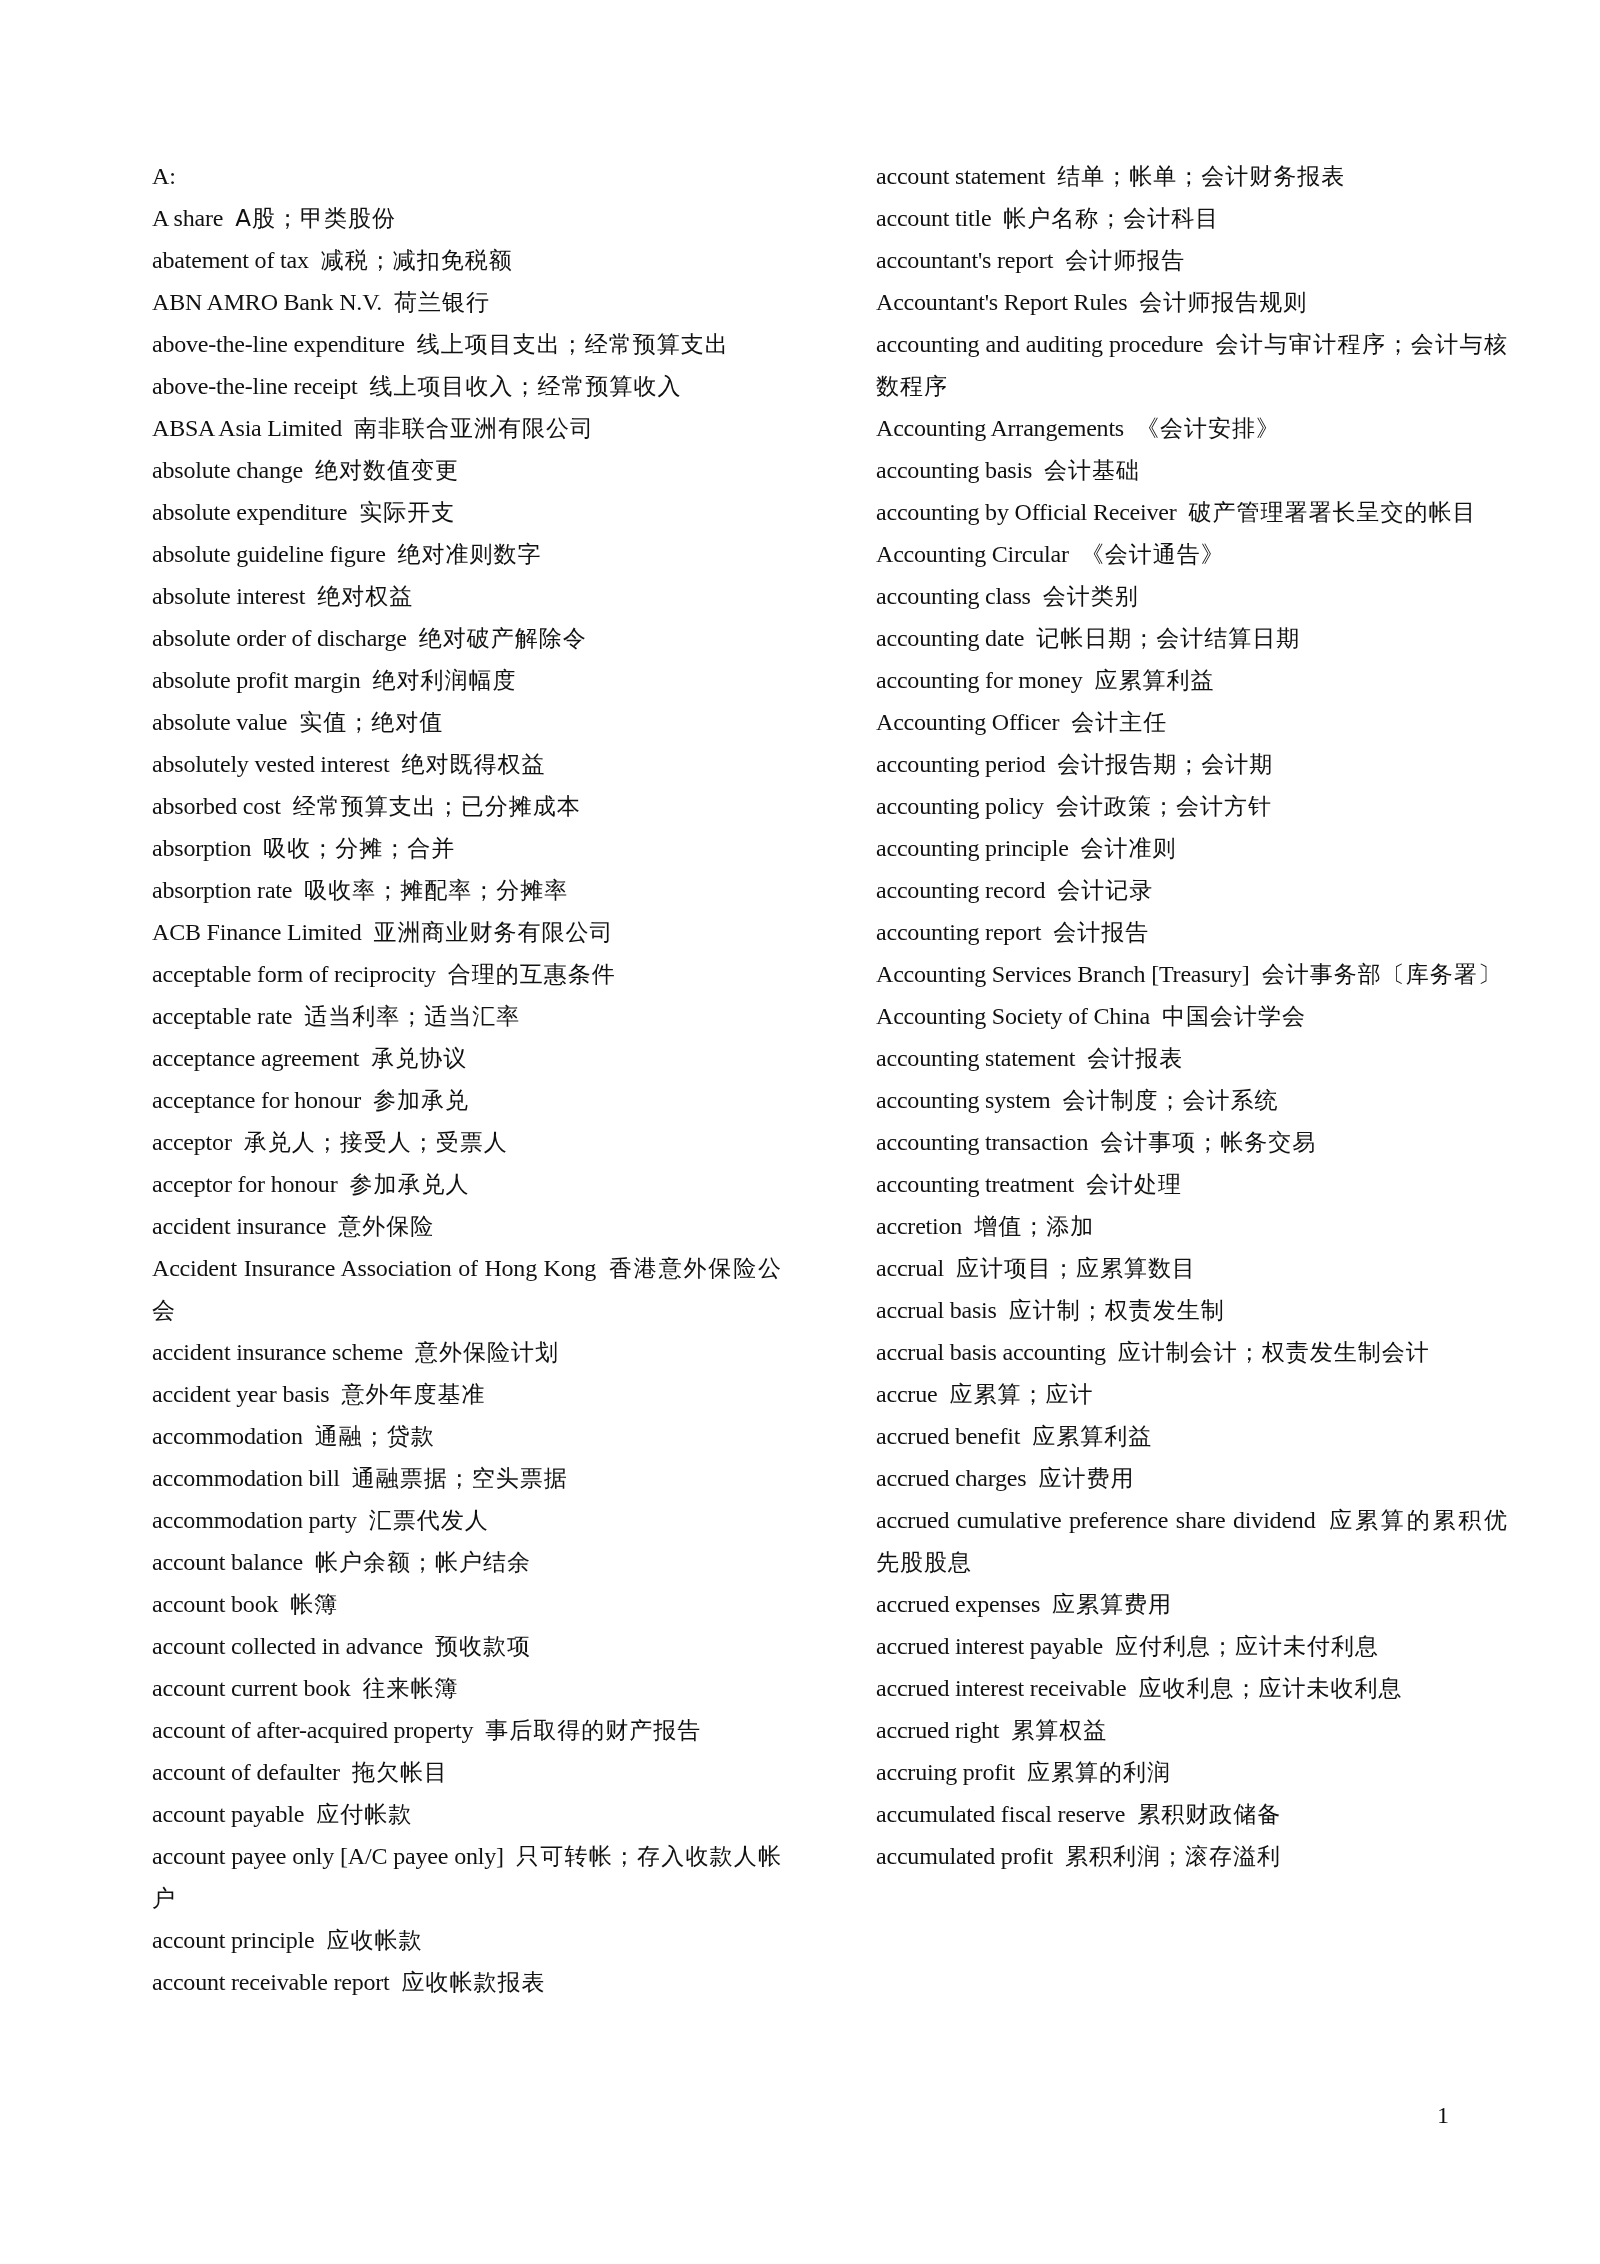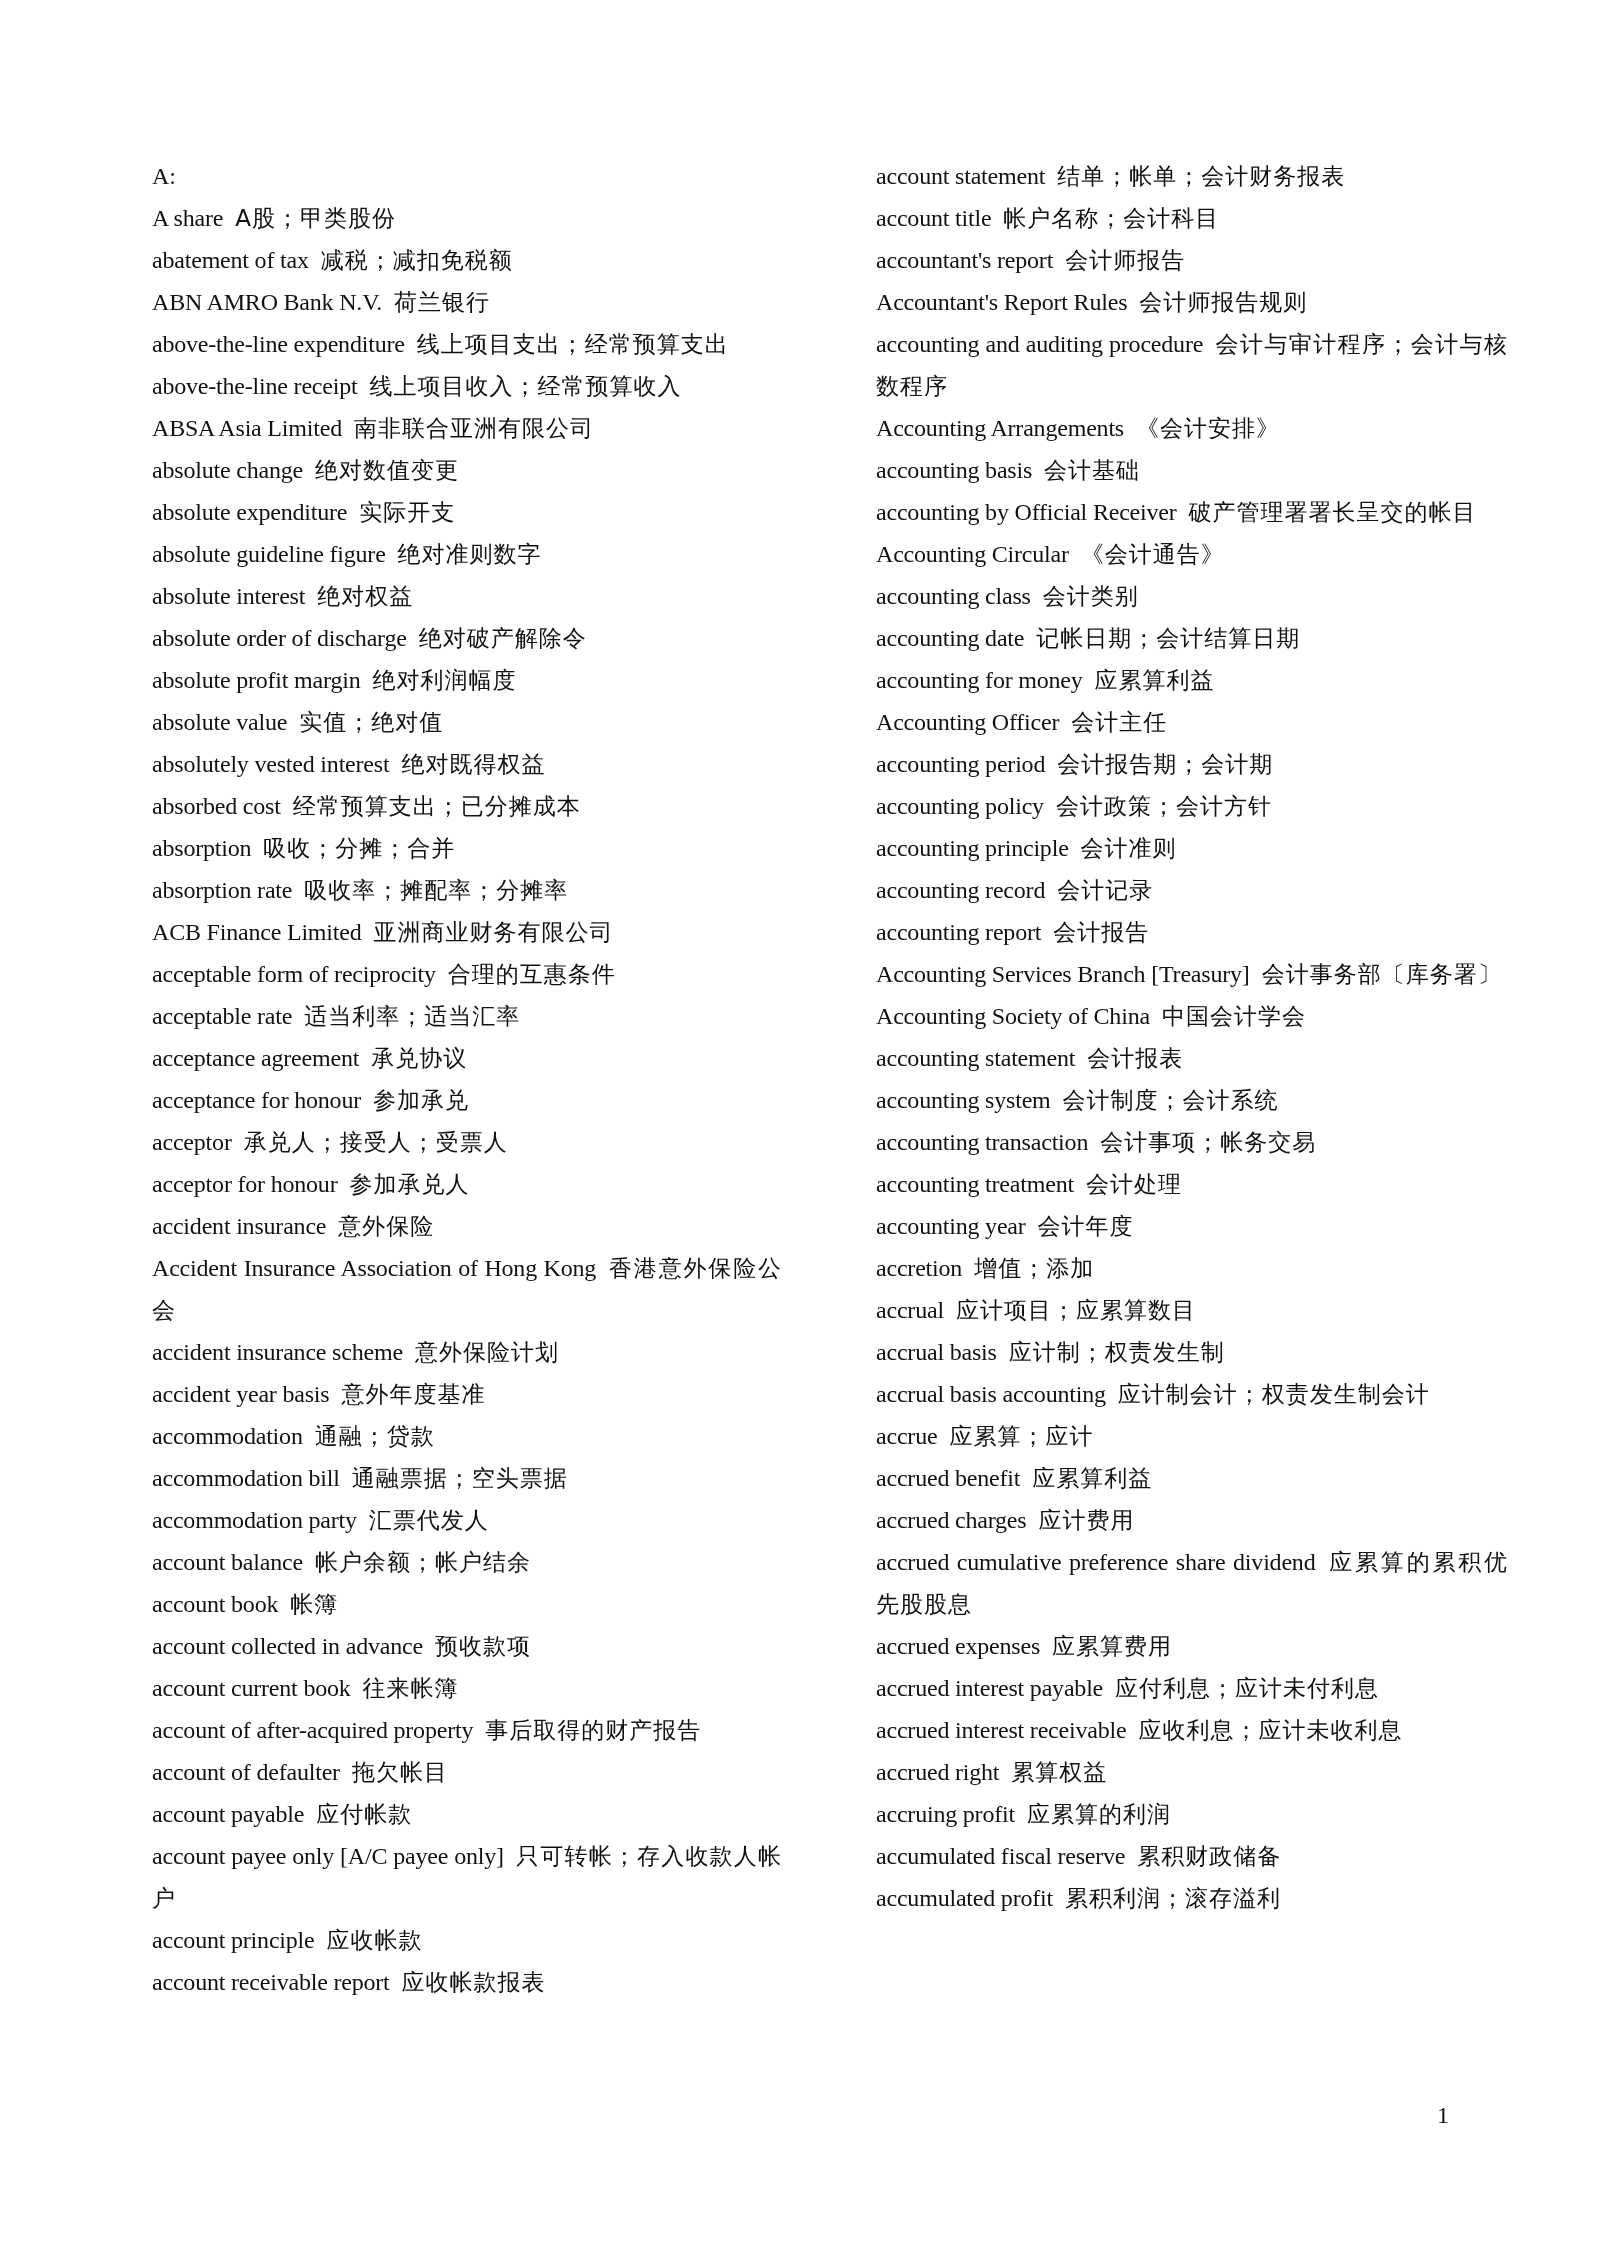--- a/index.html
+++ b/index.html
@@ -125,21 +125,20 @@
         <div class="entry"><span class="term">accounting policy</span><span class="gap"></span><span class="zh">会计政策；会计方针</span></div>
         <div class="entry"><span class="term">accounting principle</span><span class="gap"></span><span class="zh">会计准则</span></div>
         <div class="entry"><span class="term">accounting record</span><span class="gap"></span><span class="zh">会计记录</span></div>
         <div class="entry"><span class="term">accounting report</span><span class="gap"></span><span class="zh">会计报告</span></div>
         <div class="entry"><span class="term">Accounting Services Branch [Treasury]</span><span class="gap"></span><span class="zh">会计事务部〔库务署〕</span></div>
         <div class="entry"><span class="term">Accounting Society of China</span><span class="gap"></span><span class="zh">中国会计学会</span></div>
         <div class="entry"><span class="term">accounting statement</span><span class="gap"></span><span class="zh">会计报表</span></div>
         <div class="entry"><span class="term">accounting system</span><span class="gap"></span><span class="zh">会计制度；会计系统</span></div>
         <div class="entry"><span class="term">accounting transaction</span><span class="gap"></span><span class="zh">会计事项；帐务交易</span></div>
         <div class="entry"><span class="term">accounting treatment</span><span class="gap"></span><span class="zh">会计处理</span></div>
-        <div class="entry"><span class="term">accounting year</span><span class="gap"></span><span class="zh">会计年度</span></div>
         <div class="entry"><span class="term">accretion</span><span class="gap"></span><span class="zh">增值；添加</span></div>
         <div class="entry"><span class="term">accrual</span><span class="gap"></span><span class="zh">应计项目；应累算数目</span></div>
         <div class="entry"><span class="term">accrual basis</span><span class="gap"></span><span class="zh">应计制；权责发生制</span></div>
         <div class="entry"><span class="term">accrual basis accounting</span><span class="gap"></span><span class="zh">应计制会计；权责发生制会计</span></div>
         <div class="entry"><span class="term">accrue</span><span class="gap"></span><span class="zh">应累算；应计</span></div>
         <div class="entry"><span class="term">accrued benefit</span><span class="gap"></span><span class="zh">应累算利益</span></div>
         <div class="entry"><span class="term">accrued charges</span><span class="gap"></span><span class="zh">应计费用</span></div>
         <div class="entry"><span class="term">accrued cumulative preference share dividend</span><span class="gap"></span><span class="zh">应累算的累积优先股股息</span></div>
         <div class="entry"><span class="term">accrued expenses</span><span class="gap"></span><span class="zh">应累算费用</span></div>
         <div class="entry"><span class="term">accrued interest payable</span><span class="gap"></span><span class="zh">应付利息；应计未付利息</span></div>

